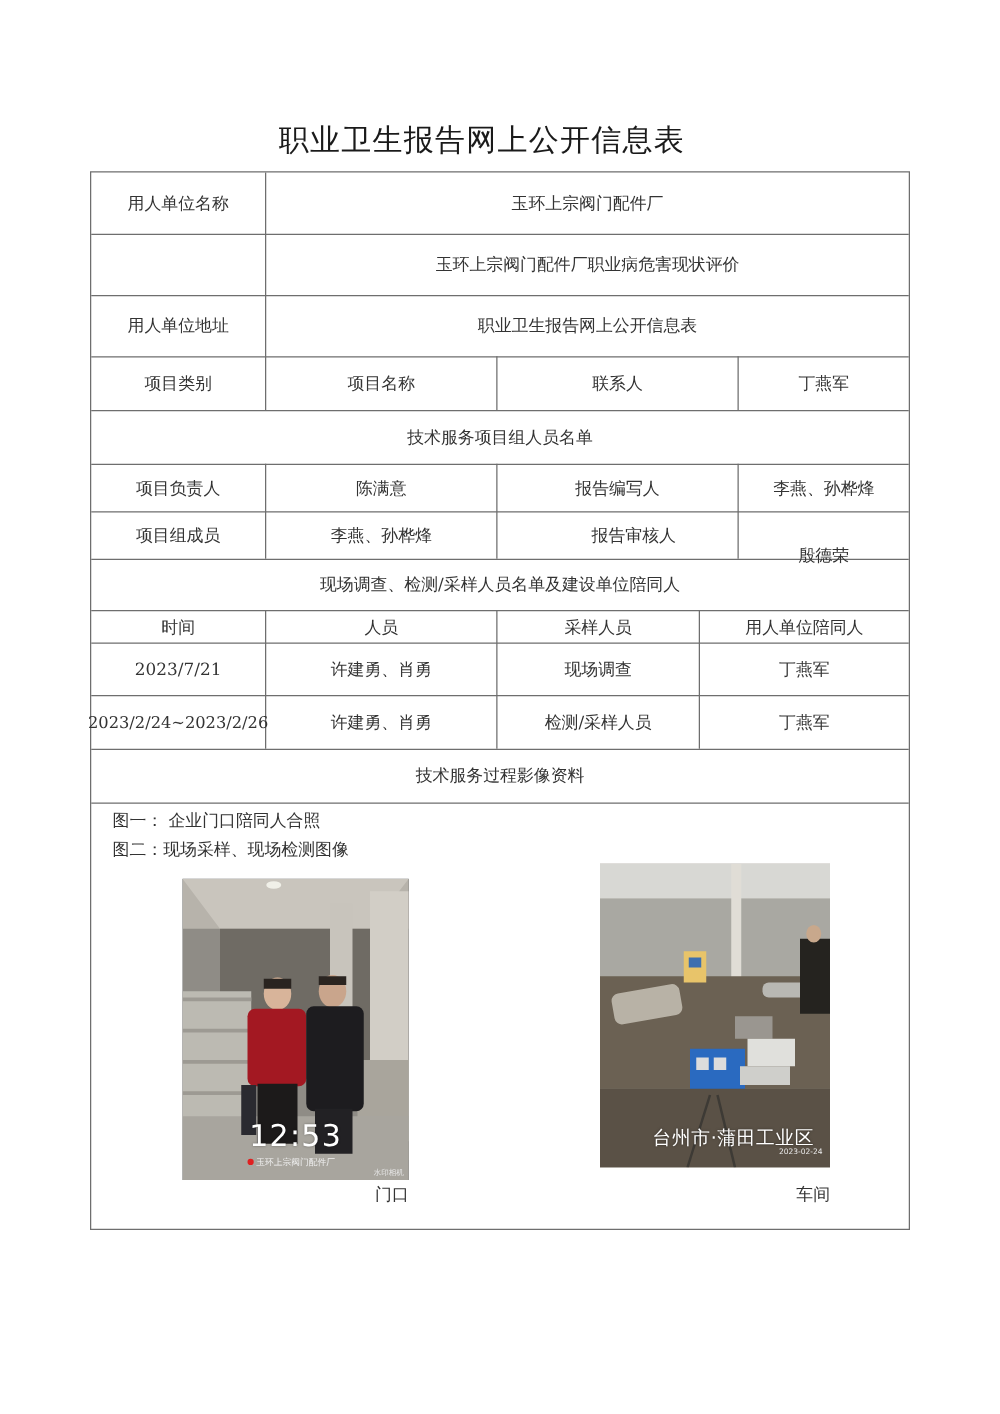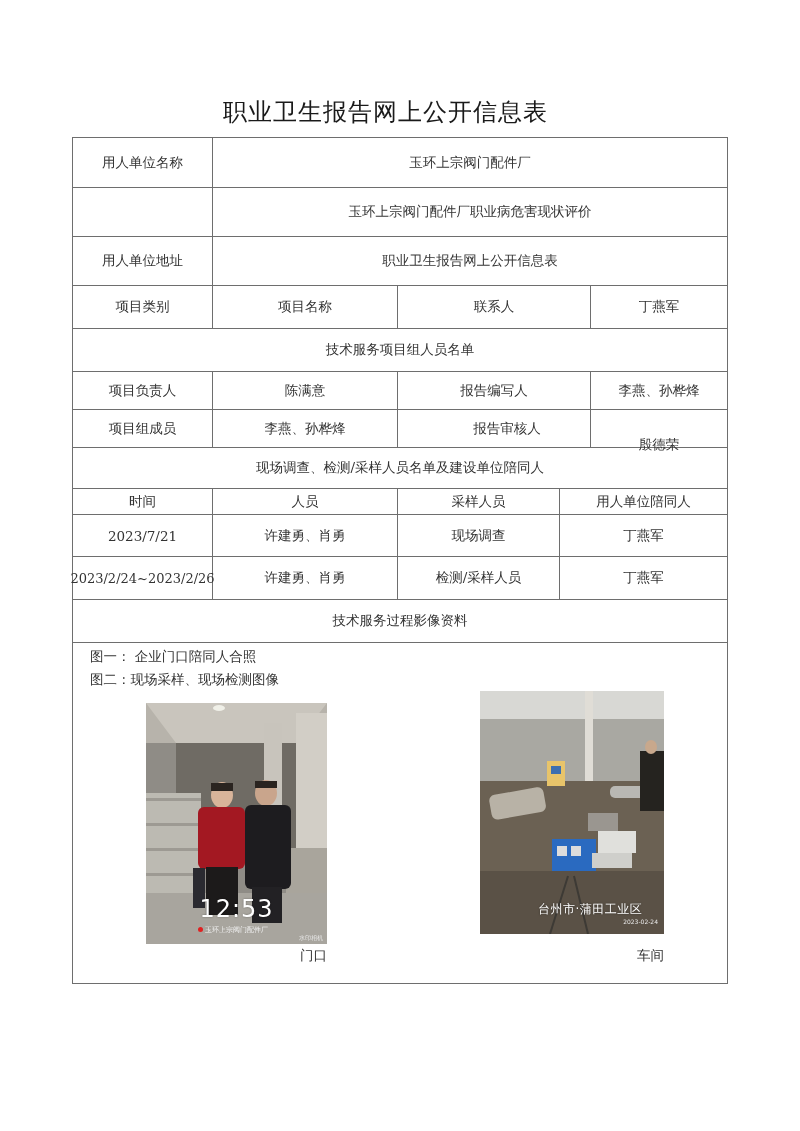--- a/index.html
+++ b/index.html
@@ -147,17 +147,17 @@
       <rect x="77" y="155" width="10" height="10" fill="#dcdcdc"></rect>
       <rect x="91" y="155" width="10" height="10" fill="#dcdcdc"></rect>
       <rect x="118" y="140" width="38" height="22" fill="#e0e0dc"></rect>
       <rect x="112" y="162" width="40" height="15" fill="#cfcfcb"></rect>
       <rect x="160" y="60" width="24" height="60" fill="#25231f"></rect>
       <ellipse cx="171" cy="56" rx="6" ry="7" fill="#c8a88c"></ellipse>
       <rect x="0" y="180" width="184" height="63" fill="#5a5146"></rect>
       <line x1="88" y1="185" x2="70" y2="243" stroke="#3d3a35" stroke-width="2"></line>
       <line x1="94" y1="185" x2="108" y2="243" stroke="#3d3a35" stroke-width="2"></line>
     </svg>
-    <div style="position:absolute;left:58px;top:210px;font-size:12px;color:#ffffff;font-family:'DejaVu Sans','Liberation Sans',sans-serif;letter-spacing:0.5px;text-shadow:0 0 2px rgba(0,0,0,.5)">台州市·蒲田工业区</div>
+    <div style="position:absolute;left:42px;top:210px;font-size:15px;color:#ffffff;font-family:'DejaVu Sans','Liberation Sans',sans-serif;letter-spacing:0.5px;text-shadow:0 0 2px rgba(0,0,0,.5)">台州市·蒲田工业区</div>
     <div style="position:absolute;right:6px;top:227px;font-size:6px;color:#eaeaea;font-family:'DejaVu Sans',sans-serif">2023-02-24</div>
   </div>
   <div class="photo-label" style="left:407px;top:809px;width:184px">车间</div>
 </div>
 
 </body></html>

